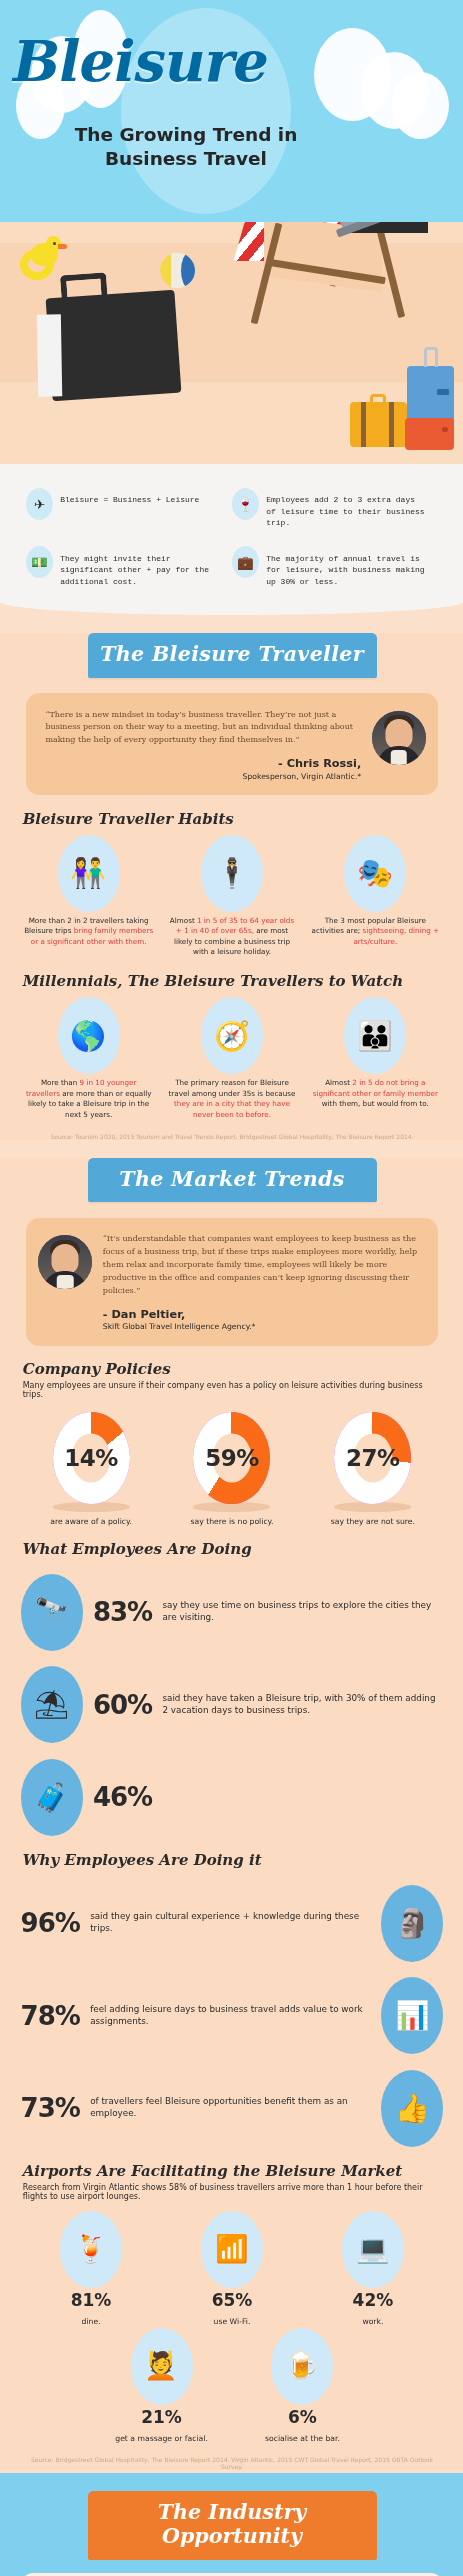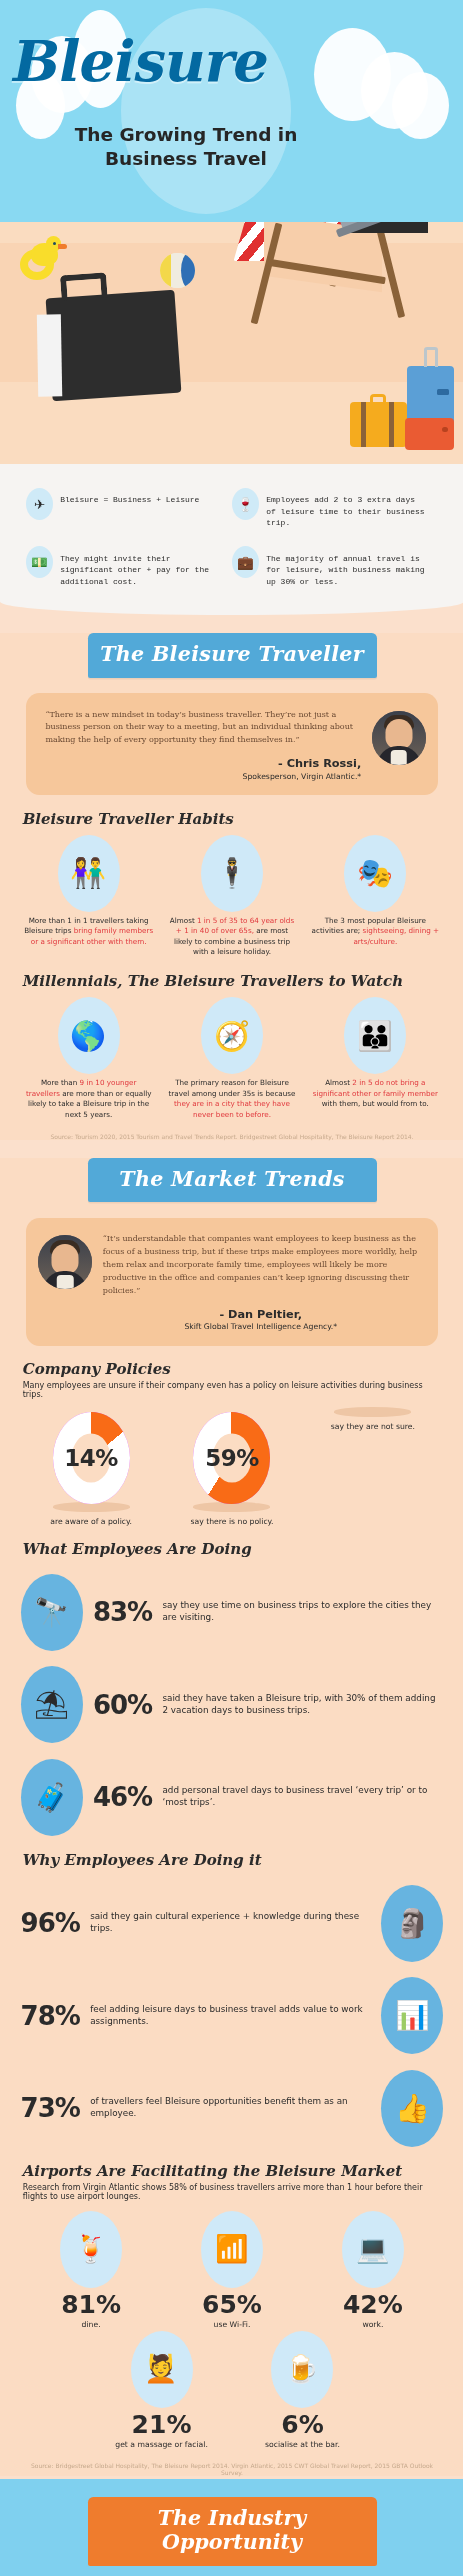--- a/index.html
+++ b/index.html
@@ -160,21 +160,21 @@
   }
   .quotebox.left-av { padding: 15.5px 19.6px 14.4px 77px; }
   .quote-text {
     font-family: "DejaVu Serif", serif;
     font-size: 8px; line-height: 1.6; color: #6b4a33;
   }
   .quote-name {
     margin-top: 10.3px; text-align: right; font-size: 11.3px; font-weight: bold; color: #2b2b2b;
   }
   .quote-role { text-align: right; font-size: 7.7px; color: #2b2b2b; margin-top: 1.5px; }
-  .quotebox.left-av .quote-name, .quotebox.left-av .quote-role { text-align: center; }
+  .quotebox.left-av .quote-name, .quotebox.left-av .quote-role { text-align: left; }
   .avatar {
     position: absolute; width: 54px; height: 54px; border-radius: 50%;
     background: #5b5b66; overflow: hidden;
     border: 0; top: 17.5px;
   }
   .avatar.right { right: 12.4px; }
   .avatar.left { left: 12.4px; }
   .av-bg { position: absolute; inset: 0; background: linear-gradient(#3a3f4a,#6e6257); }
   .av-head { position: absolute; left: 50%; top: 8.2px; transform: translateX(-50%);
     width: 27px; height: 30px; background: #e8b78f; border-radius: 13.4px 13.4px 11.3px 11.3px; }
@@ -234,22 +234,22 @@
   .stat-pct { font-size: 26px; font-weight: bold; letter-spacing: -1px; flex: 0 0 auto; }
   .stat-txt { font-size: 8.8px; line-height: 1.35; }
 
   
   .air3 { display: flex; margin-top: 9.3px; }
   .air3 > div { width: 33.33%; text-align: center; }
   .air2 { display: flex; margin-top: 2.1px; justify-content: center; }
   .air2 > div { width: 33.33%; text-align: center; }
   .air-ill { width: 62px; height: 77px; margin: 0 auto 2.1px auto; border-radius: 50%;
     background: #cfe9f8; display: flex; align-items: center; justify-content: center; font-size: 27px; }
-  .air-pct { font-size: 25px; font-weight: bold; }
-  .air-lab { font-size: 7.7px; margin-top: 1px; }
+  .air-pct { font-size: 17px; font-weight: bold; }
+  .air-lab { font-size: 7.7px; margin-top: 7px; }
 
   
   .blue-sec { background: #7fd0ef; padding: 0 20.6px 20.6px 20.6px; position: relative; }
   .ribbon-orange {
     position: relative; width: 289px; margin: 0 auto 13.4px auto;
     background: #ef7c2d; color: #fff; text-align: center;
     padding: 9.3px 0 11.3px 0; border-radius: 5.2px 5.2px 2.1px 2.1px;
     font-family: "DejaVu Serif", serif; font-style: italic; font-weight: bold; font-size: 20.6px;
   }
   .ribbon-orange::before, .ribbon-orange::after {
@@ -369,21 +369,21 @@
         <div class="av-body"></div>
           <div class="av-shirt"></div>
       </div>
     </div>
 
     <div class="h2">Bleisure Traveller Habits</div>
 
     <div class="three">
       <div>
         <div class="ill">👫</div>
-        <div class="cap"><span>More than 1 in 1 travellers taking Bleisure trips </span><span class="red">bring family members or a significant other with them.</span><span></span></div>
+        <div class="cap"><span>More than 2 in 2 travellers taking Bleisure trips </span><span class="red">bring family members or a significant other with them.</span><span></span></div>
       </div>
       <div>
         <div class="ill">🕴</div>
         <div class="cap"><span>Almost </span><span class="red">1 in 5 of 35 to 64 year olds + 1 in 40 of over 65s,</span><span> are most likely to combine a business trip with a leisure holiday.</span></div>
       </div>
       <div>
         <div class="ill">🎭</div>
         <div class="cap"><span>The 3 most popular Bleisure activities are; </span><span class="red">sightseeing, dining + arts/culture.</span><span></span></div>
       </div>
     </div>
@@ -440,41 +440,45 @@
       <div class="pie-col">
         <div class="pie">
           <div style="position:absolute;inset:0;background:conic-gradient(#f96b16 0 59%, #ffffff 59% 100%);"></div>
           <div class="hole"></div>
           <div class="val">59%</div>
         </div>
         <div class="pie-shadow"></div>
         <div class="pie-lab">say there is no policy.</div>
       </div>
       <div class="pie-col">
+        <div class="pie">
+          <div style="position:absolute;inset:0;background:conic-gradient(#f96b16 0 27%, #ffffff 27% 100%);"></div>
+          <div class="hole"></div>
+          <div class="val">27%</div>
+        </div>
         <div class="pie-shadow"></div>
         <div class="pie-lab">say they are not sure.</div>
       </div>
     </div>
 
     <div class="h2">What Employees Are Doing</div>
 
     <div class="statrow">
       <div class="stat-ill">🔭</div>
       <div class="stat-pct">83%</div>
       <div class="stat-txt">say they use time on business trips to explore the cities they are visiting.</div>
     </div>
     <div class="statrow">
       <div class="stat-ill">⛱</div>
       <div class="stat-pct">60%</div>
       <div class="stat-txt">said they have taken a Bleisure trip, with 30% of them adding 2 vacation days to business trips.</div>
     </div>
     <div class="statrow">
       <div class="stat-ill">🧳</div>
       <div class="stat-pct">46%</div>
-      <div class="stat-txt">add personal travel days to business travel ‘every trip’ or to ‘most trips’.</div>
     </div>
 
     <div class="h2">Why Employees Are Doing it</div>
 
     <div class="statrow rev">
       <div class="stat-ill">🗿</div>
       <div class="stat-txt">said they gain cultural experience + knowledge during these trips.</div>
       <div class="stat-pct">96%</div>
     </div>
     <div class="statrow rev">

